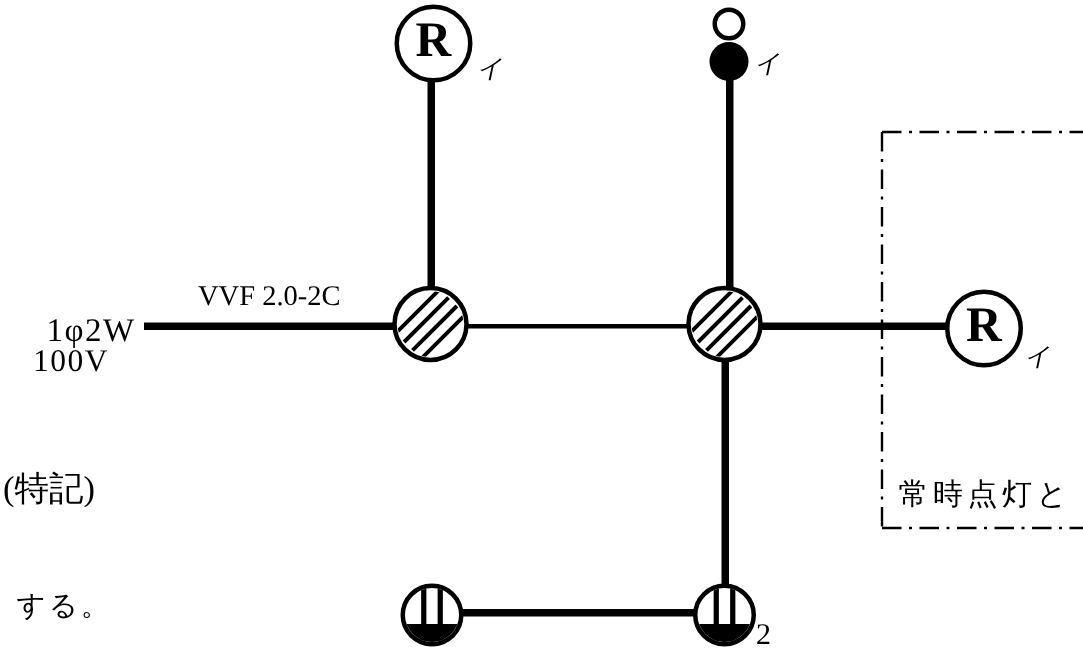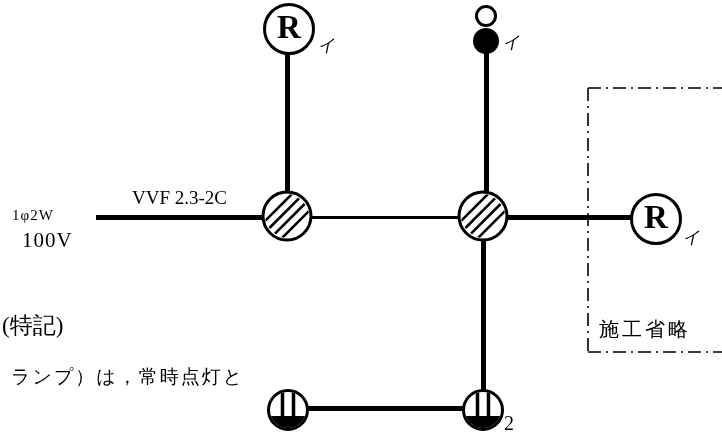--- a/index.html
+++ b/index.html
@@ -59,21 +59,21 @@
   <div class="wire" style="left:284.5px; top:52px; width:5px; height:142px;"></div>
   <div class="wire" style="left:483.5px; top:52px; width:5px; height:142px;"></div>
   <div class="wire" style="left:480.5px; top:238px; width:5px; height:152px;"></div>
   <div class="wire" style="left:306px; top:406px; width:157px; height:5px;"></div>
 
   <svg class="abs" style="left:586px; top:86px;" width="136" height="268" viewBox="0 0 136 268">
     <path d="M2,2 H136" fill="none" stroke="#000" stroke-width="1.6" stroke-dasharray="13 5 2 5"></path>
     <path d="M2,2 V266" fill="none" stroke="#000" stroke-width="1.6" stroke-dasharray="13 5 2 5"></path>
     <path d="M2,266 H136" fill="none" stroke="#000" stroke-width="1.6" stroke-dasharray="13 5 2 5"></path>
   </svg>
-  <div class="jp-text" style="left:599px; top:316px; font-size:20px; letter-spacing:3px;">施工省略</div>
+  <div class="jp-text" style="left:599px; top:316px; font-size:20px; letter-spacing:3px;">常時点灯と</div>
 
   <svg class="abs" style="left:260px; top:189px;" width="54" height="54" viewBox="0 0 54 54">
     <defs>
         <clipPath id="jb1">
           <circle cx="27" cy="27" r="22"></circle>
         </clipPath>
       </defs>
     <circle cx="27" cy="27" r="24" fill="#fff" stroke="#000" stroke-width="3"></circle>
     <g clip-path="url(#jb1)" stroke="#000" stroke-width="2.6">
       <line x1="3.7" y1="33.3" x2="33.3" y2="3.7"></line>
@@ -132,21 +132,21 @@
       </defs>
     <circle cx="22" cy="22" r="19.5" fill="#fff" stroke="#000" stroke-width="3"></circle>
     <g clip-path="url(#oc2)">
       <rect x="0" y="28" width="44" height="16" fill="#000"></rect>
       <line x1="16.5" y1="2" x2="16.5" y2="42" stroke="#000" stroke-width="3.5"></line>
       <line x1="27.5" y1="2" x2="27.5" y2="42" stroke="#000" stroke-width="3.5"></line>
     </g>
   </svg>
   <span class="jp-text" style="left:504px; top:412px; font-size:20px;">2</span>
 
-  <div class="jp-text" style="left:12px; top:207px; font-size:15px; letter-spacing:1px;">1φ2W</div>
+  <div class="jp-text" style="left:31px; top:207px; font-size:22px; letter-spacing:1px;">1φ2W</div>
   <div class="jp-text" style="left:22px; top:228px; font-size:21px; letter-spacing:1px;">100V</div>
 
-  <div class="jp-text" style="left:132px; top:187px; font-size:19px;">VVF 2.3-2C</div>
+  <div class="jp-text" style="left:132px; top:187px; font-size:19px;">VVF 2.0-2C</div>
 
   <div class="jp-text" style="left:2px; top:310px; font-size:23px;">(特記)</div>
-  <div class="jp-text" style="left:11px; top:364px; font-size:19px; letter-spacing:2px;">ランプ）は，常時点灯と</div>
+  <div class="jp-text" style="left:11px; top:391px; font-size:19px; letter-spacing:2px;">する。</div>
 
 </div>
 
 </body></html>

